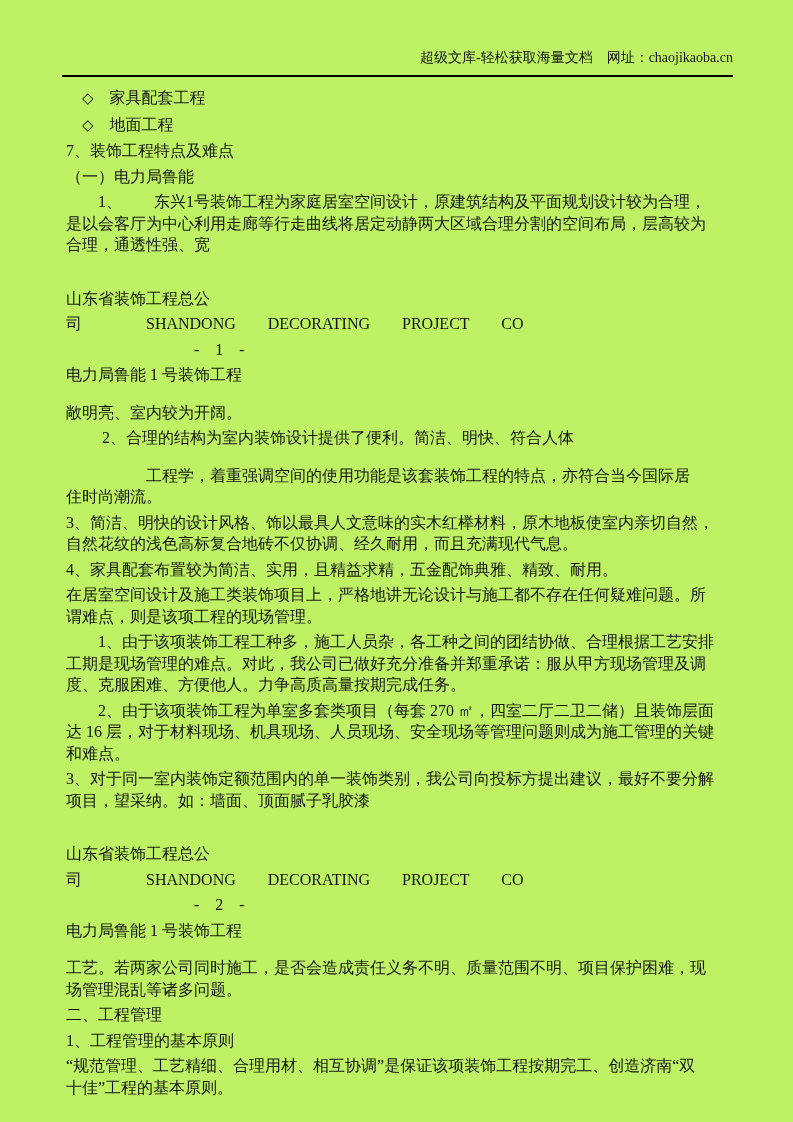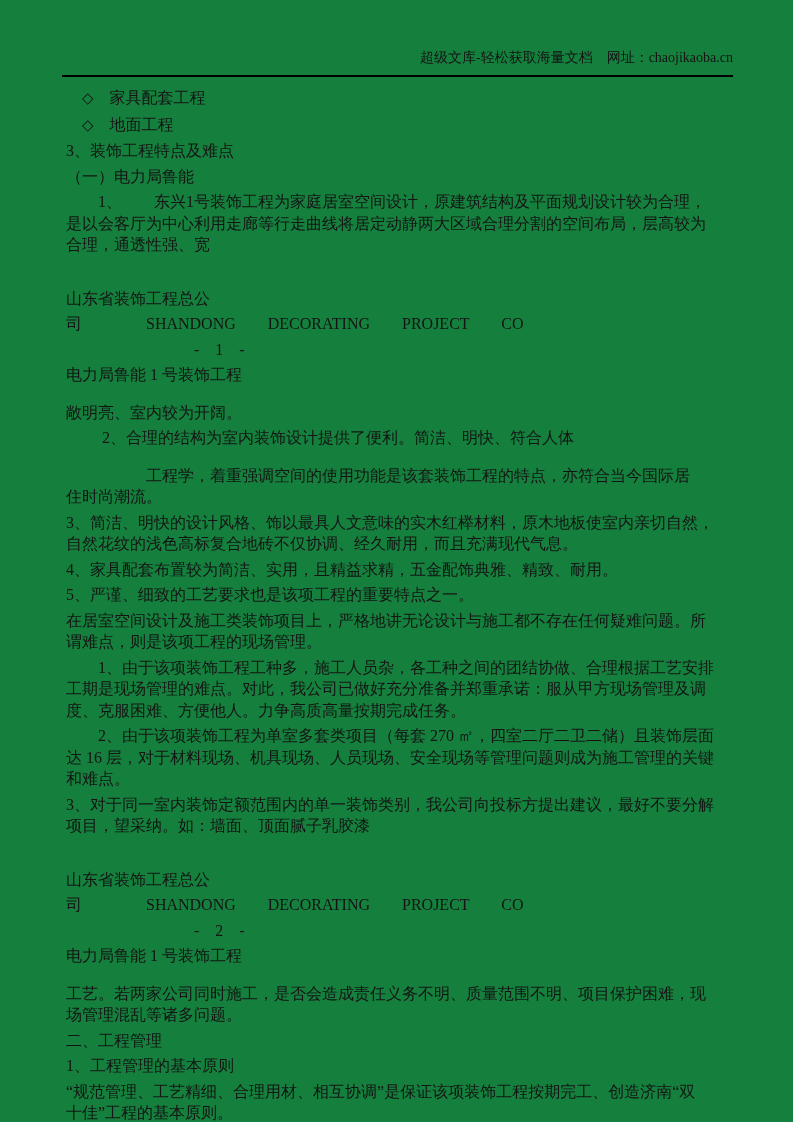--- a/index.html
+++ b/index.html
@@ -4,21 +4,21 @@
 <style>
   html, body {
     margin: 0;
     padding: 0;
     background: #ffffff;
   }
   .page {
     position: relative;
     width: 793px;
     height: 1122px;
-    background: #15803d;
+    background: #bef264;
     box-sizing: border-box;
     padding: 48px 0 0 62px;
     overflow: hidden;
     font-family: "Liberation Serif", "DejaVu Serif", serif;
     color: #141414;
   }
   .header {
     width: 671px;
     text-align: right;
     font-size: 14px;
@@ -59,21 +59,21 @@
   <div class="header"><span>超级文库-轻松获取海量文档</span><span class="hdr-url-group">网址：</span><span>chaojikaoba.cn</span></div>
 
   <div class="header-rule"></div>
 
   <div class="content">
 
     <p class="bullet-line"><span class="bullet-glyph">◇</span><span>家具配套工程</span></p>
 
     <p class="bullet-line"><span class="bullet-glyph">◇</span><span>地面工程</span></p>
 
-    <p>3、装饰工程特点及难点</p>
+    <p>7、装饰工程特点及难点</p>
 
     <p>（一）电力局鲁能</p>
 
     <p class="gap2">　　1、　　东兴1号装饰工程为家庭居室空间设计，原建筑结构及平面规划设计较为合理，
 是以会客厅为中心利用走廊等行走曲线将居定动静两大区域合理分割的空间布局，层高较为
 合理，通透性强、宽</p>
 
     <p>山东省装饰工程总公</p>
     <p>司　　　　SHANDONG　　DECORATING　　PROJECT　　CO</p>
     <p>　　　　　　　　-　1　-</p>
@@ -84,21 +84,20 @@
     <p class="gap1">　　 2、合理的结构为室内装饰设计提供了便利。简洁、明快、符合人体</p>
 
     <p>　　　　　工程学，着重强调空间的使用功能是该套装饰工程的特点，亦符合当今国际居
 住时尚潮流。</p>
 
     <p>3、简洁、明快的设计风格、饰以最具人文意味的实木红榉材料，原木地板使室内亲切自然，
 自然花纹的浅色高标复合地砖不仅协调、经久耐用，而且充满现代气息。</p>
 
     <p>4、家具配套布置较为简洁、实用，且精益求精，五金配饰典雅、精致、耐用。</p>
 
-    <p>5、严谨、细致的工艺要求也是该项工程的重要特点之一。</p>
 
 
     <p>在居室空间设计及施工类装饰项目上，严格地讲无论设计与施工都不存在任何疑难问题。所
 谓难点，则是该项工程的现场管理。</p>
 
     <p>　　1、由于该项装饰工程工种多，施工人员杂，各工种之间的团结协做、合理根据工艺安排
 工期是现场管理的难点。对此，我公司已做好充分准备并郑重承诺：服从甲方现场管理及调
 度、克服困难、方便他人。力争高质高量按期完成任务。</p>
 
     <p>　　2、由于该项装饰工程为单室多套类项目（每套 270 ㎡，四室二厅二卫二储）且装饰层面

